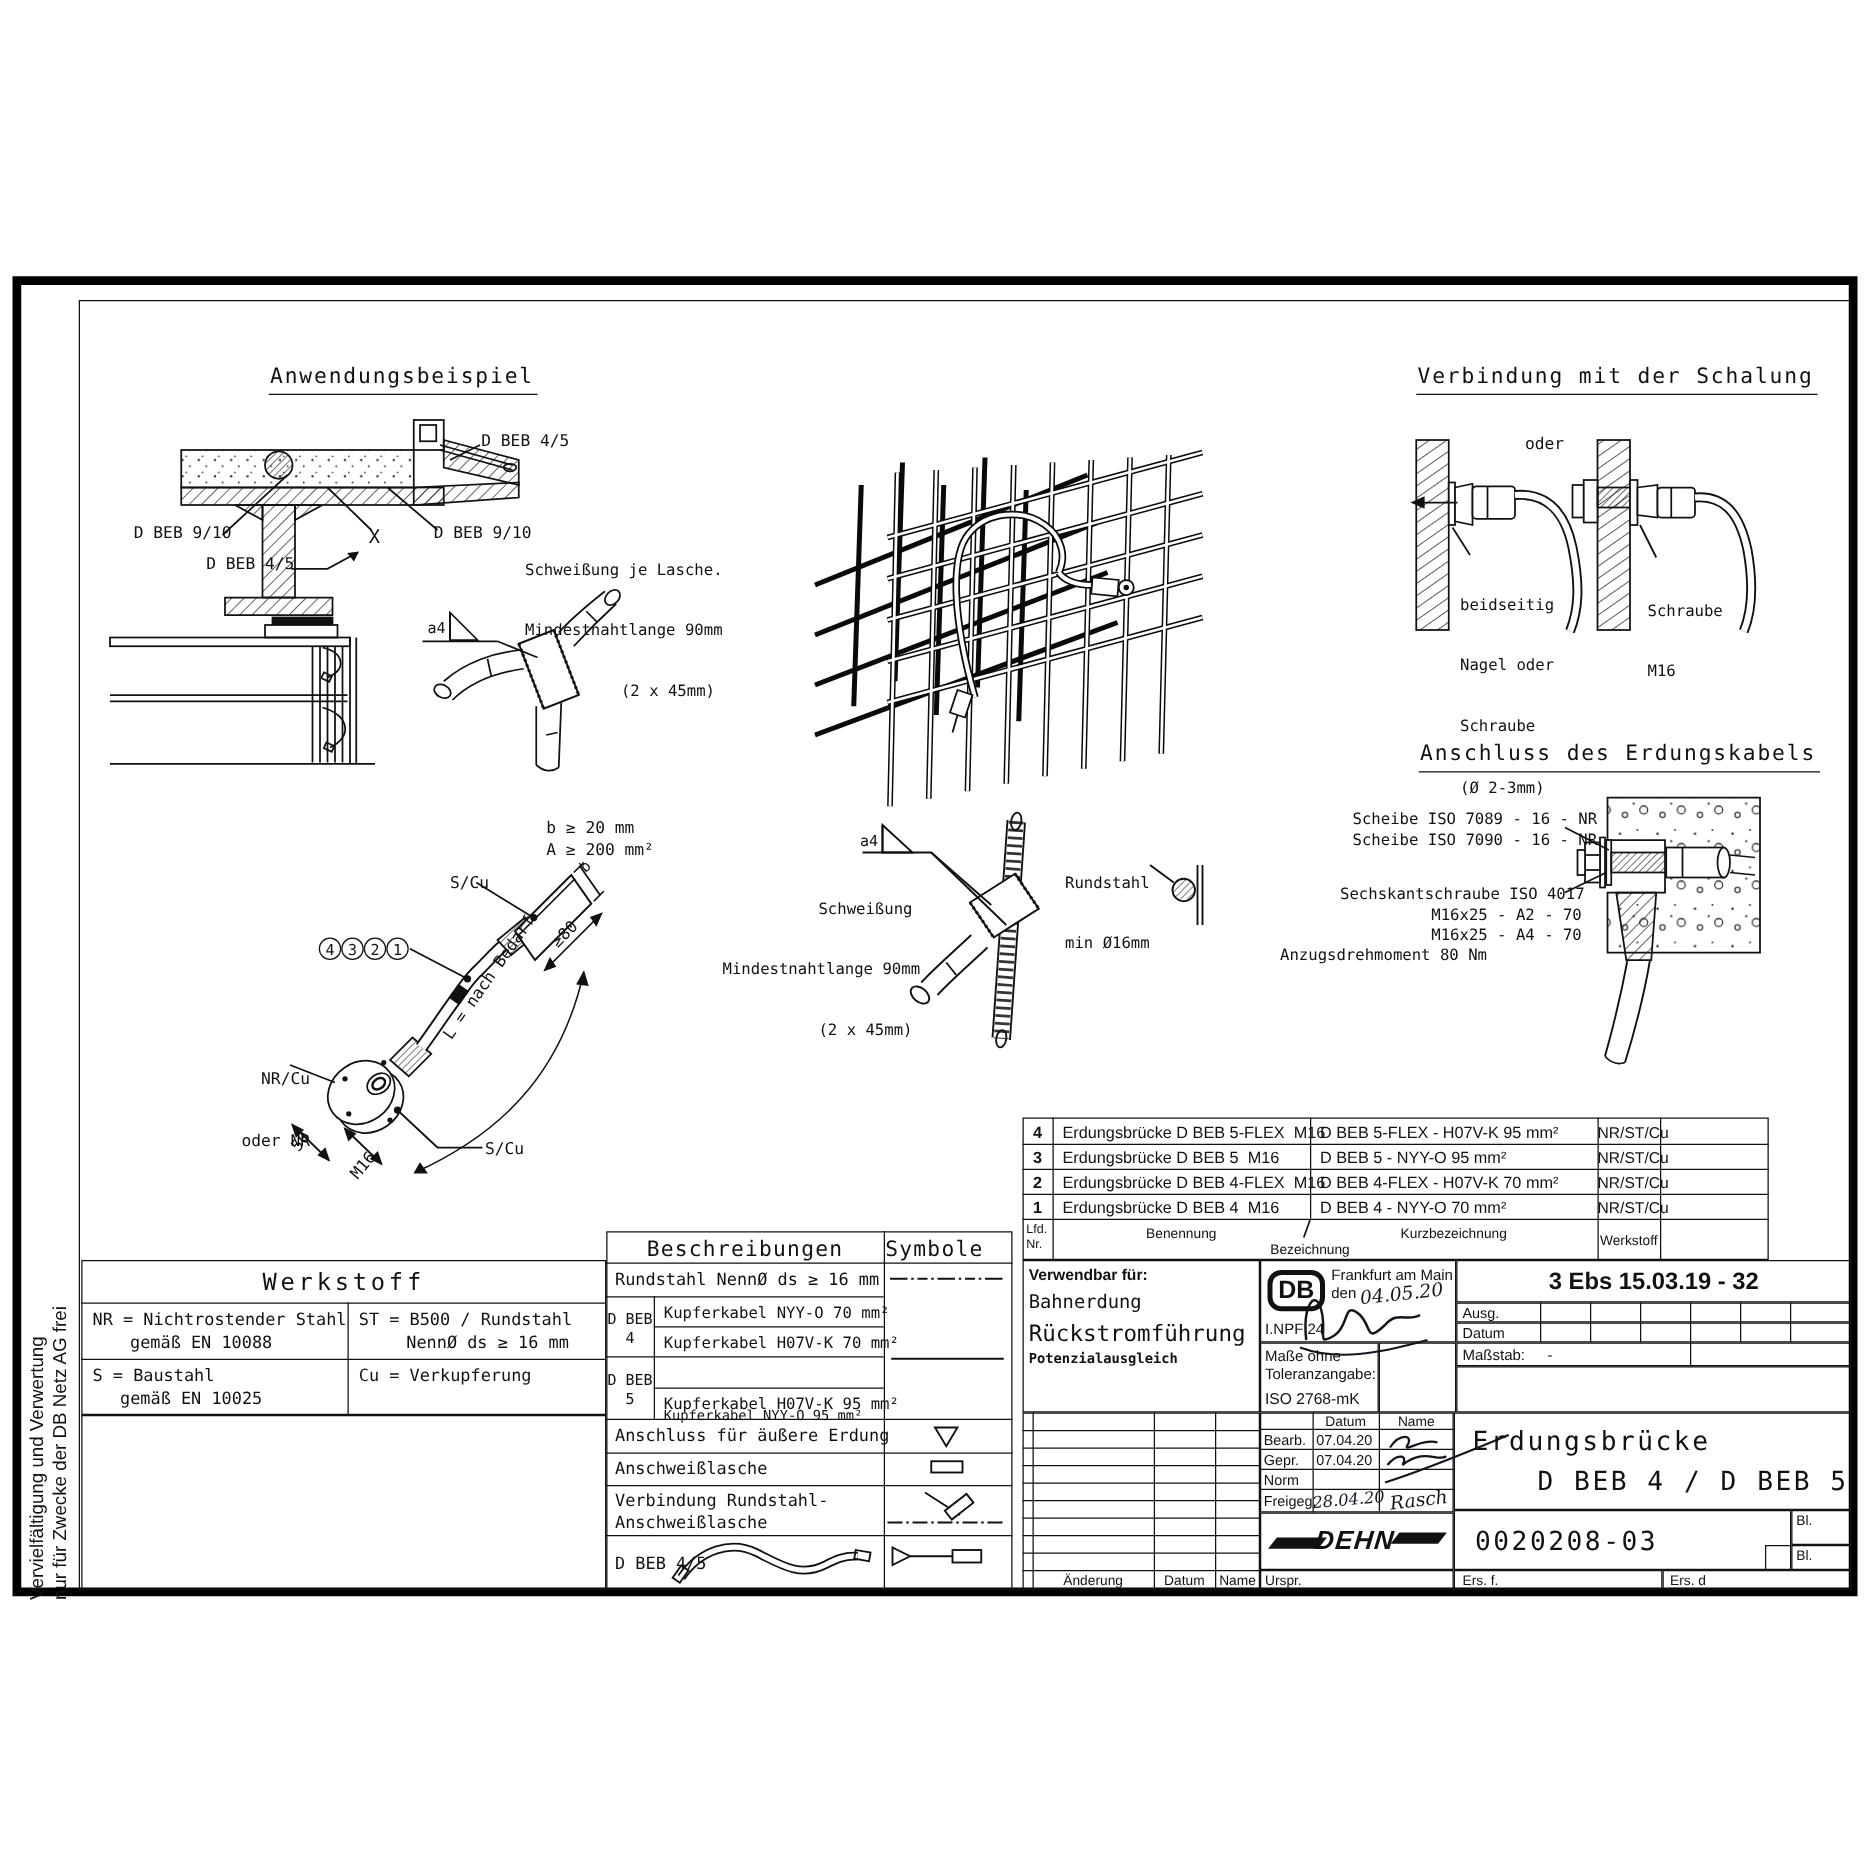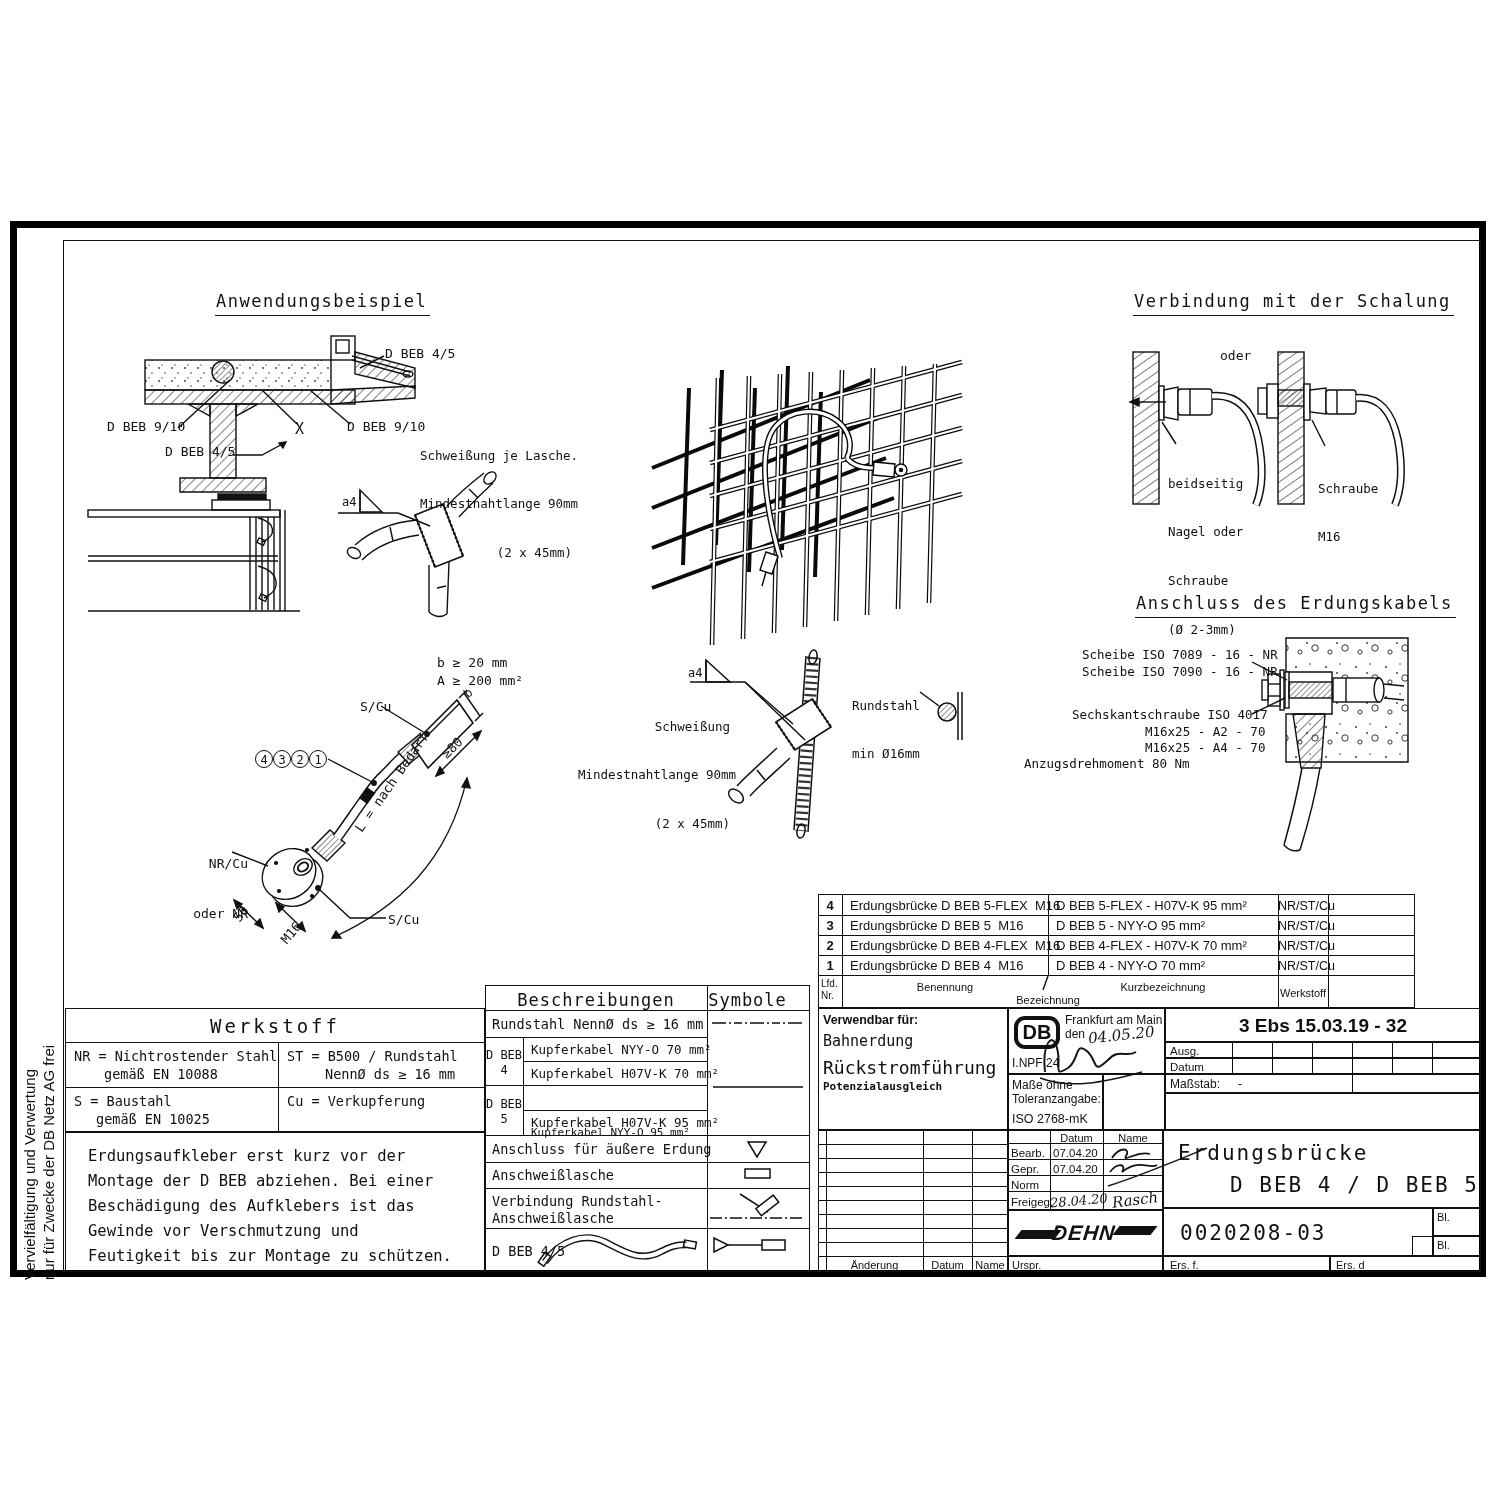--- a/index.html
+++ b/index.html
@@ -420,25 +420,20 @@
   <div class="vl" style="left:278px;top:1042px;height:90px;"></div>
   <span class="lbl ctr" style="left:65px;top:1014px;width:420px;font-size:19px;letter-spacing:3px;">Werkstoff</span>
   <span class="lbl" style="left:74px;top:1048px;font-size:13.5px;">NR = Nichtrostender Stahl</span>
   <span class="lbl" style="left:104px;top:1066px;font-size:13.5px;">gemäß EN 10088</span>
   <span class="lbl" style="left:287px;top:1048px;font-size:13.5px;">ST = B500 / Rundstahl</span>
   <span class="lbl" style="left:325px;top:1066px;font-size:13.5px;">NennØ ds ≥ 16 mm</span>
   <span class="lbl" style="left:74px;top:1093px;font-size:13.5px;">S = Baustahl</span>
   <span class="lbl" style="left:96px;top:1111px;font-size:13.5px;">gemäß EN 10025</span>
   <span class="lbl" style="left:287px;top:1093px;font-size:13.5px;">Cu = Verkupferung</span>
   <div class="bx" style="left:65px;top:1132px;width:420px;height:140px;"></div>
-  <div class="lbl" style="left:88px;top:1144px;width:380px;font-size:15.5px;line-height:25px;white-space:pre-line;">Erdungsaufkleber erst kurz vor der
-Montage der D BEB abziehen. Bei einer
-Beschädigung des Aufklebers ist das
-Gewinde vor Verschmutzung und
-Feutigkeit bis zur Montage zu schützen.</div>
 
   <div class="bx" style="left:485px;top:985px;width:325px;height:287px;"></div>
   <div class="hl" style="left:485px;top:1010px;width:325px;"></div>
   <div class="hl" style="left:485px;top:1037px;width:222px;"></div>
   <div class="hl" style="left:523px;top:1061px;width:184px;"></div>
   <div class="hl" style="left:485px;top:1085px;width:222px;"></div>
   <div class="hl" style="left:523px;top:1110px;width:184px;"></div>
   <div class="hl" style="left:485px;top:1135px;width:325px;"></div>
   <div class="hl" style="left:485px;top:1162px;width:325px;"></div>
   <div class="hl" style="left:485px;top:1188px;width:325px;"></div>

